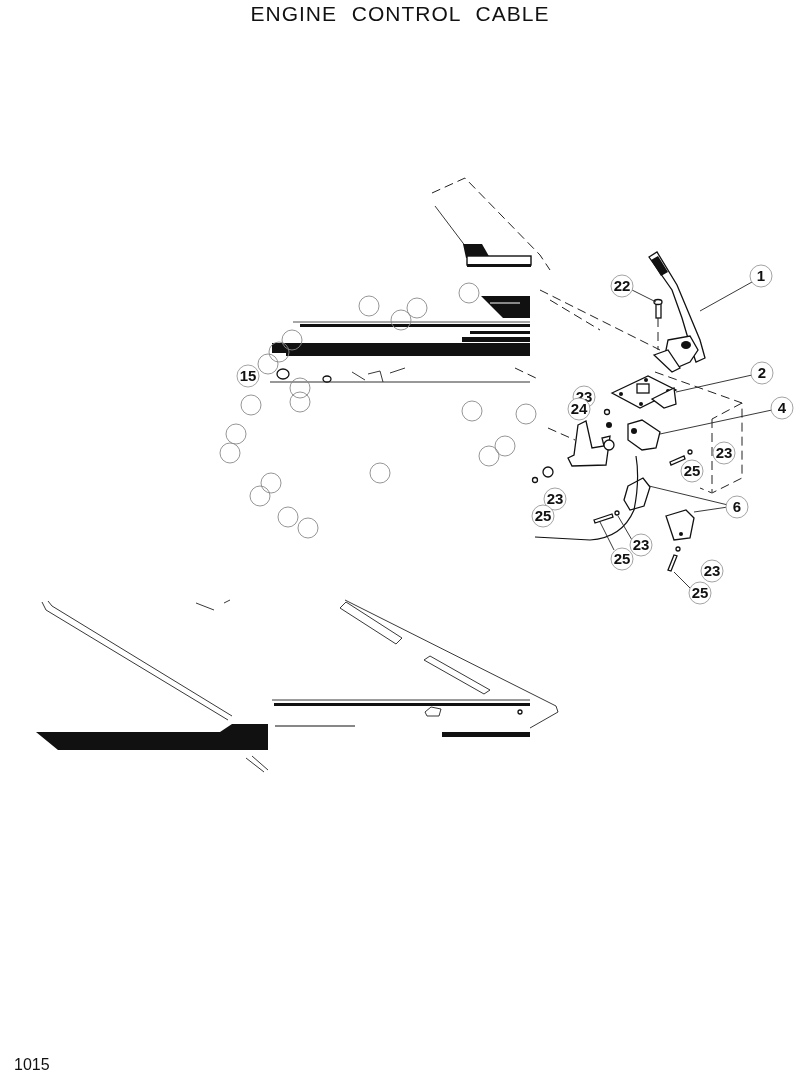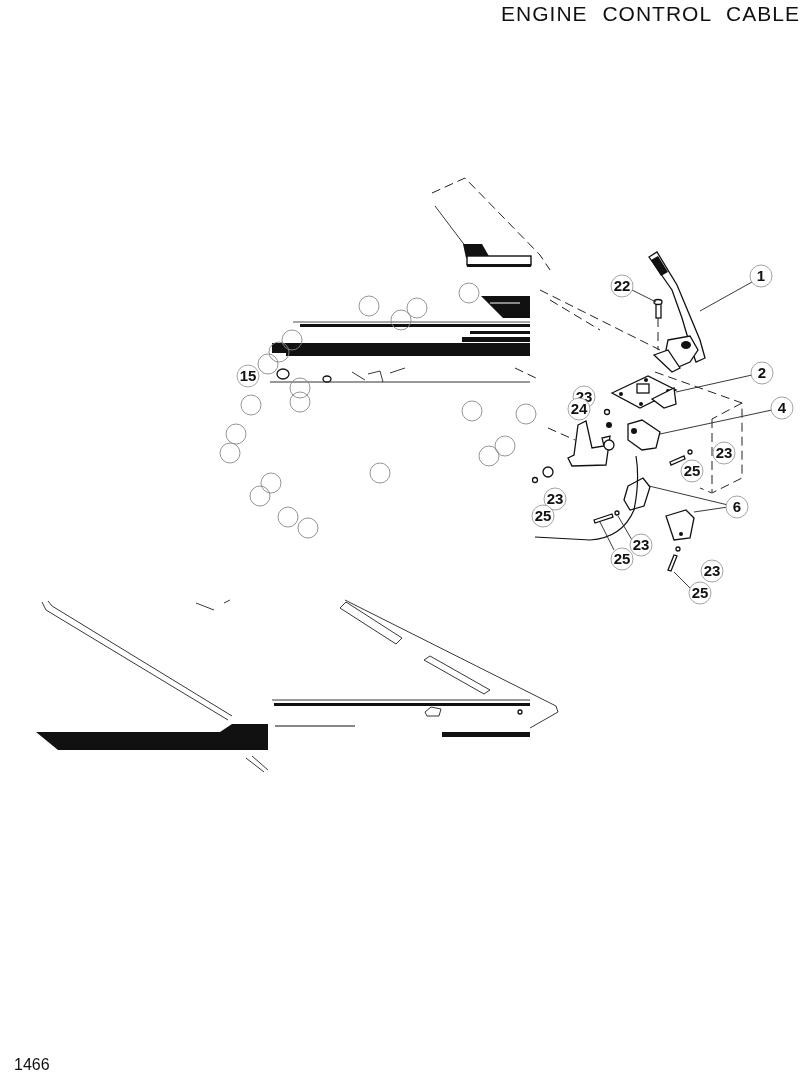--- a/index.html
+++ b/index.html
@@ -1,17 +1,17 @@
 <!DOCTYPE html>
 <html><head>
 <meta charset="utf-8">
 <style>
   html, body { margin:0; padding:0; background:#ffffff; }
   body { width:800px; height:1083px; position:relative; overflow:hidden; font-family:"Liberation Sans", sans-serif; color:#111; }
-  .title { position:absolute; top:2px; left:0; width:800px; text-align:right; font-size:21px; letter-spacing:1px; word-spacing:8px; color:#111; }
+  .title { position:absolute; top:2px; left:0; width:800px; text-align:center; font-size:21px; letter-spacing:1px; word-spacing:8px; color:#111; }
   .page-no { position:absolute; left:14px; top:1056px; font-size:16px; color:#111; }
   svg.diagram { position:absolute; left:0; top:0; }
   .callout-text { font-family:"Liberation Sans", sans-serif; font-weight:bold; font-size:15px; fill:#111; }
   .ghost { fill:none; stroke:#8a8a8a; stroke-width:0.9; }
   .ln { fill:none; stroke:#111; stroke-width:1.2; }
   .thin { fill:none; stroke:#222; stroke-width:0.9; }
   .dash { fill:none; stroke:#222; stroke-width:1; stroke-dasharray:9 5; }
   .solid { fill:#111; stroke:none; }
   .part { fill:#fff; stroke:#111; stroke-width:1.3; }
   .bubble { fill:#fff; stroke:#999; stroke-width:0.9; }
@@ -221,13 +221,13 @@
         <circle cx="700" cy="593" r="11" class="bubble"></circle>
         <text x="700" y="598" text-anchor="middle" class="callout-text">25</text>
       </g>
       <g>
         <circle cx="248" cy="376" r="11" class="bubble"></circle>
         <text x="248" y="381" text-anchor="middle" class="callout-text">15</text>
       </g>
     </g>
 </svg>
 
-<div class="page-no">1466</div>
+<div class="page-no">1015</div>
 
 </body></html>

